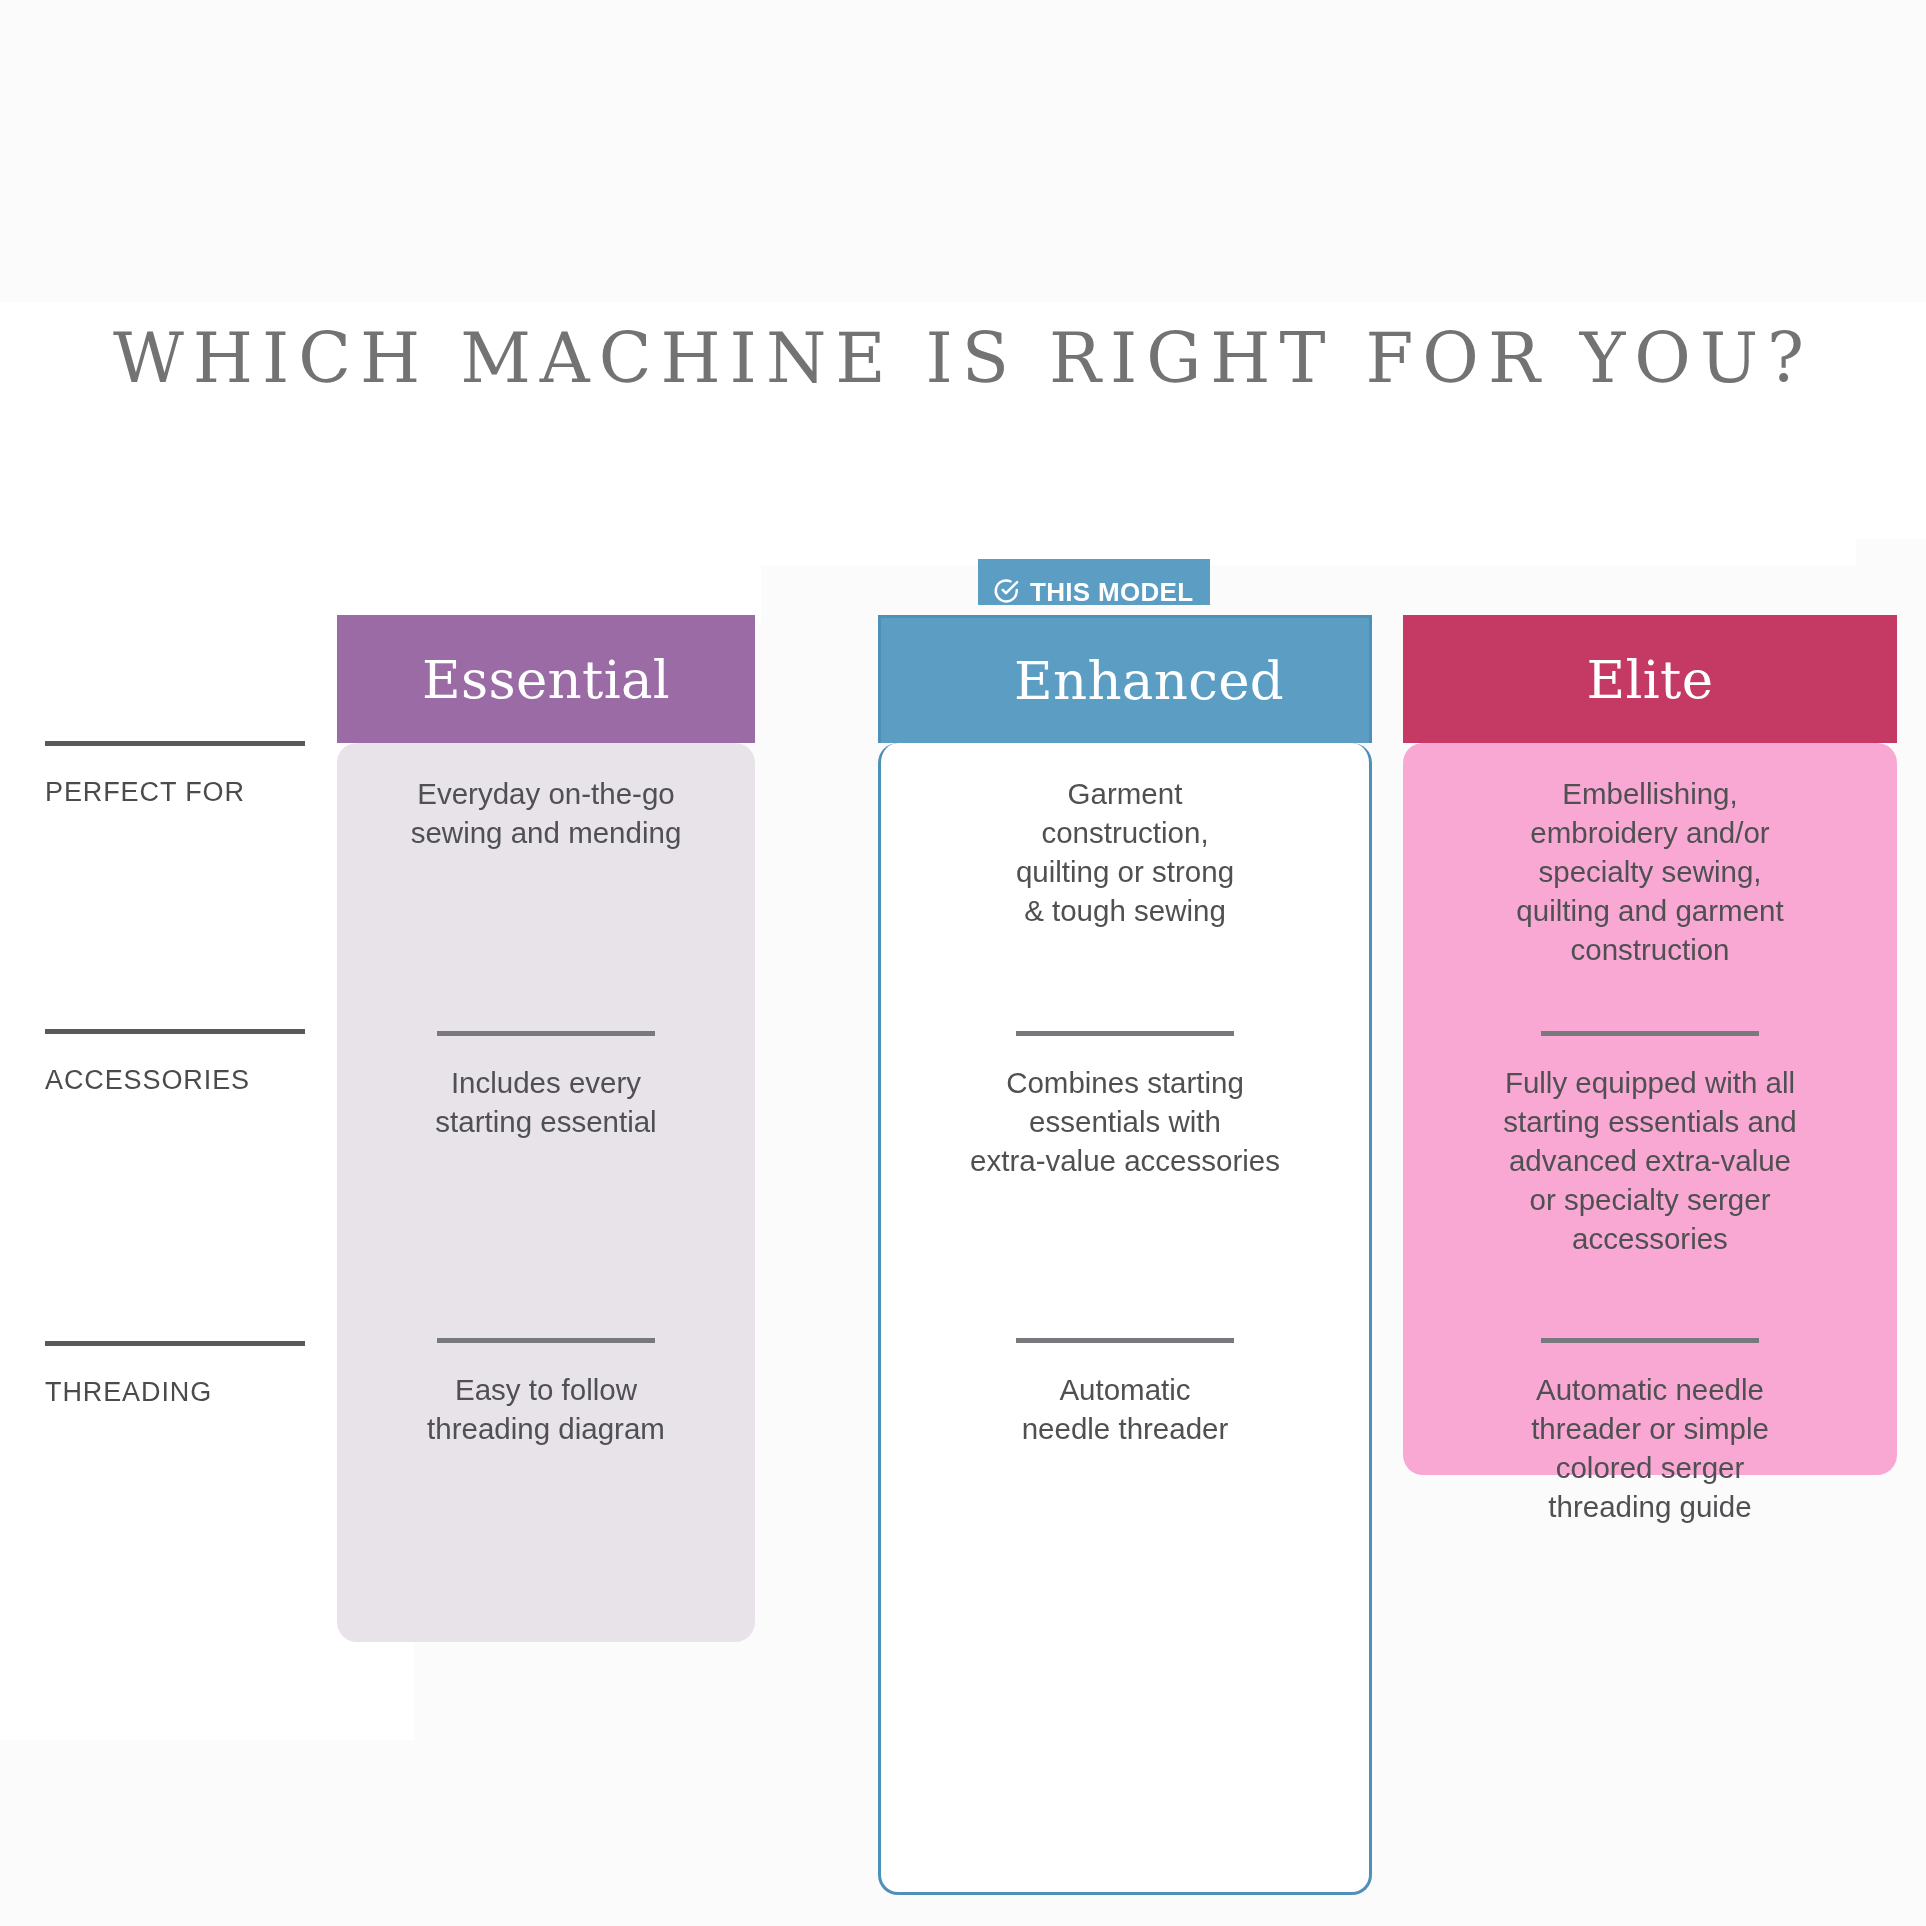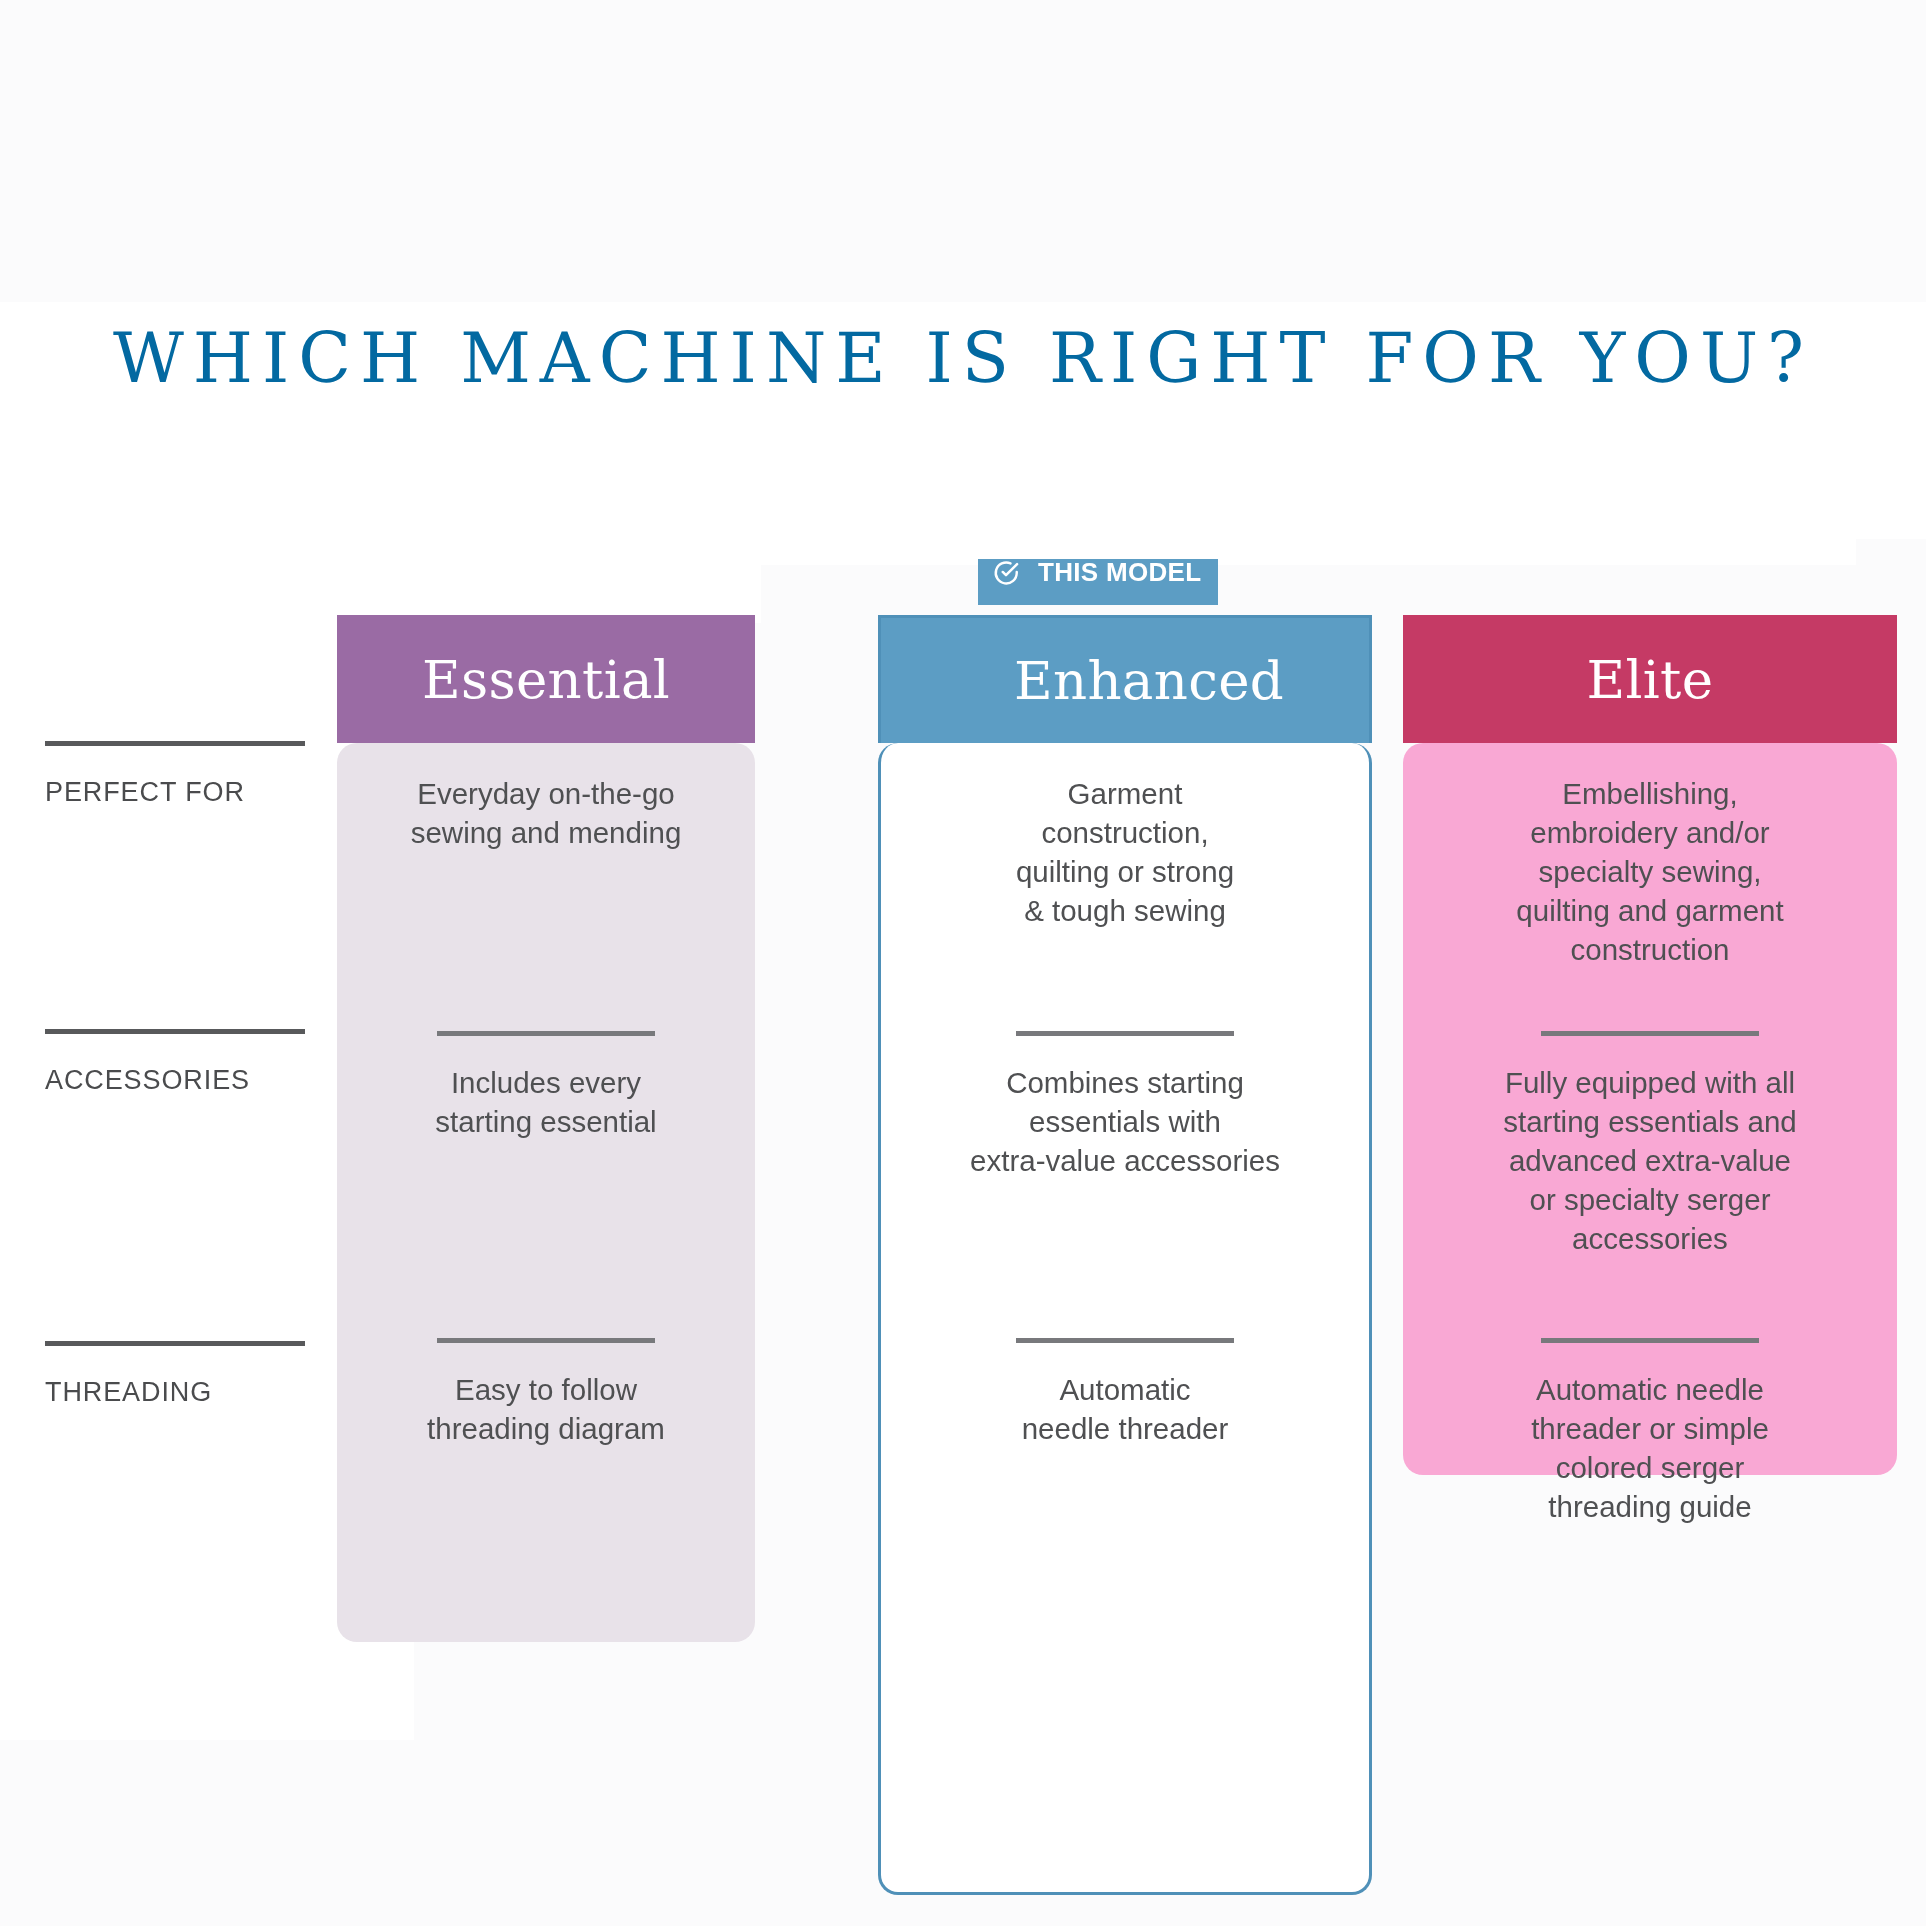--- a/index.html
+++ b/index.html
@@ -45,35 +45,35 @@
   #title {
     position: absolute;
     left: 0;
     top: 318px;
     width: 1926px;
     text-align: center;
     font-family: "DejaVu Serif", "Liberation Serif", serif;
     font-size: 69px;
     font-weight: 400;
     letter-spacing: 9px;
-    color: #0369a1;
+    color: #737373;
     white-space: nowrap;
   }
 
   
   #this-model-badge {
     position: absolute;
     left: 978px;
     top: 559px;
     height: 46px;
     padding: 0 16.7px 0 14px;
     background: #5c9dc4;
     display: flex;
-    align-items: flex-start;
-    gap: 18px;
+    align-items: flex-end;
+    gap: 10px;
     box-sizing: border-box;
   }
   #this-model-badge .badge-label {
     color: #ffffff;
     font-size: 26px;
     font-weight: 700;
     letter-spacing: 0.3px;
     line-height: 1;
     font-family: "Liberation Sans", sans-serif;
   }

